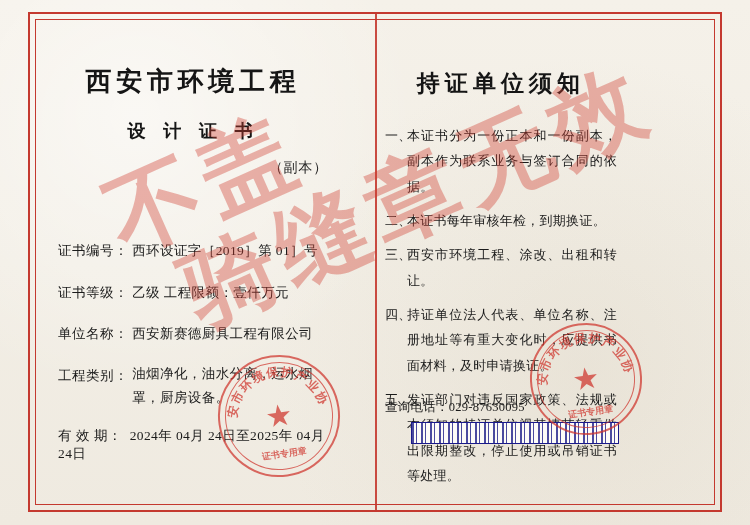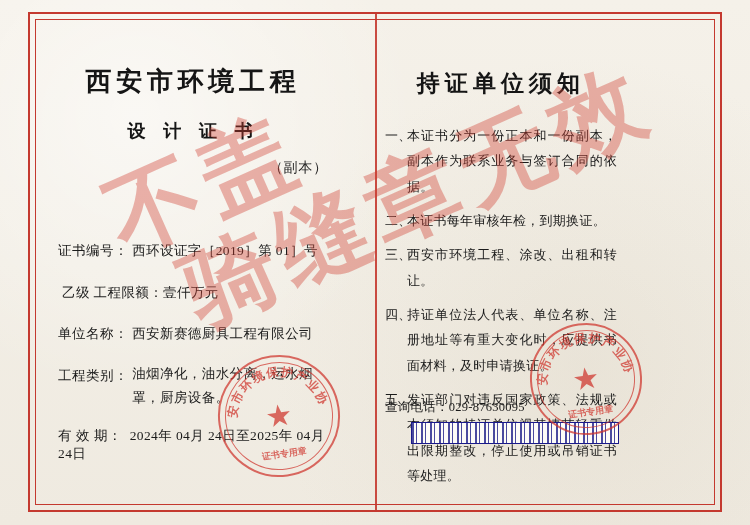--- a/index.html
+++ b/index.html
@@ -172,20 +172,21 @@
     <div class="title1">西安市环境工程</div>
     <div class="title2">设 计 证 书</div>
     <div class="subtitle">（副本）</div>
 
     <div class="fields">
       <div class="frow">
         <span class="flabel">证书编号：</span>
         <span class="fval">西环设证字［2019］第 01］号</span>
       </div>
       <div class="frow">
+        <span class="flabel">证书等级：</span>
         <span class="fval">乙级    工程限额：壹仟万元</span>
       </div>
       <div class="frow">
         <span class="flabel">单位名称：</span>
         <span class="fval">西安新赛德厨具工程有限公司</span>
       </div>
       <div class="frow">
         <span class="flabel">工程类别：</span>
         <span class="fval multi">油烟净化，油水分离，运水烟罩，厨房设备。</span>
       </div>

